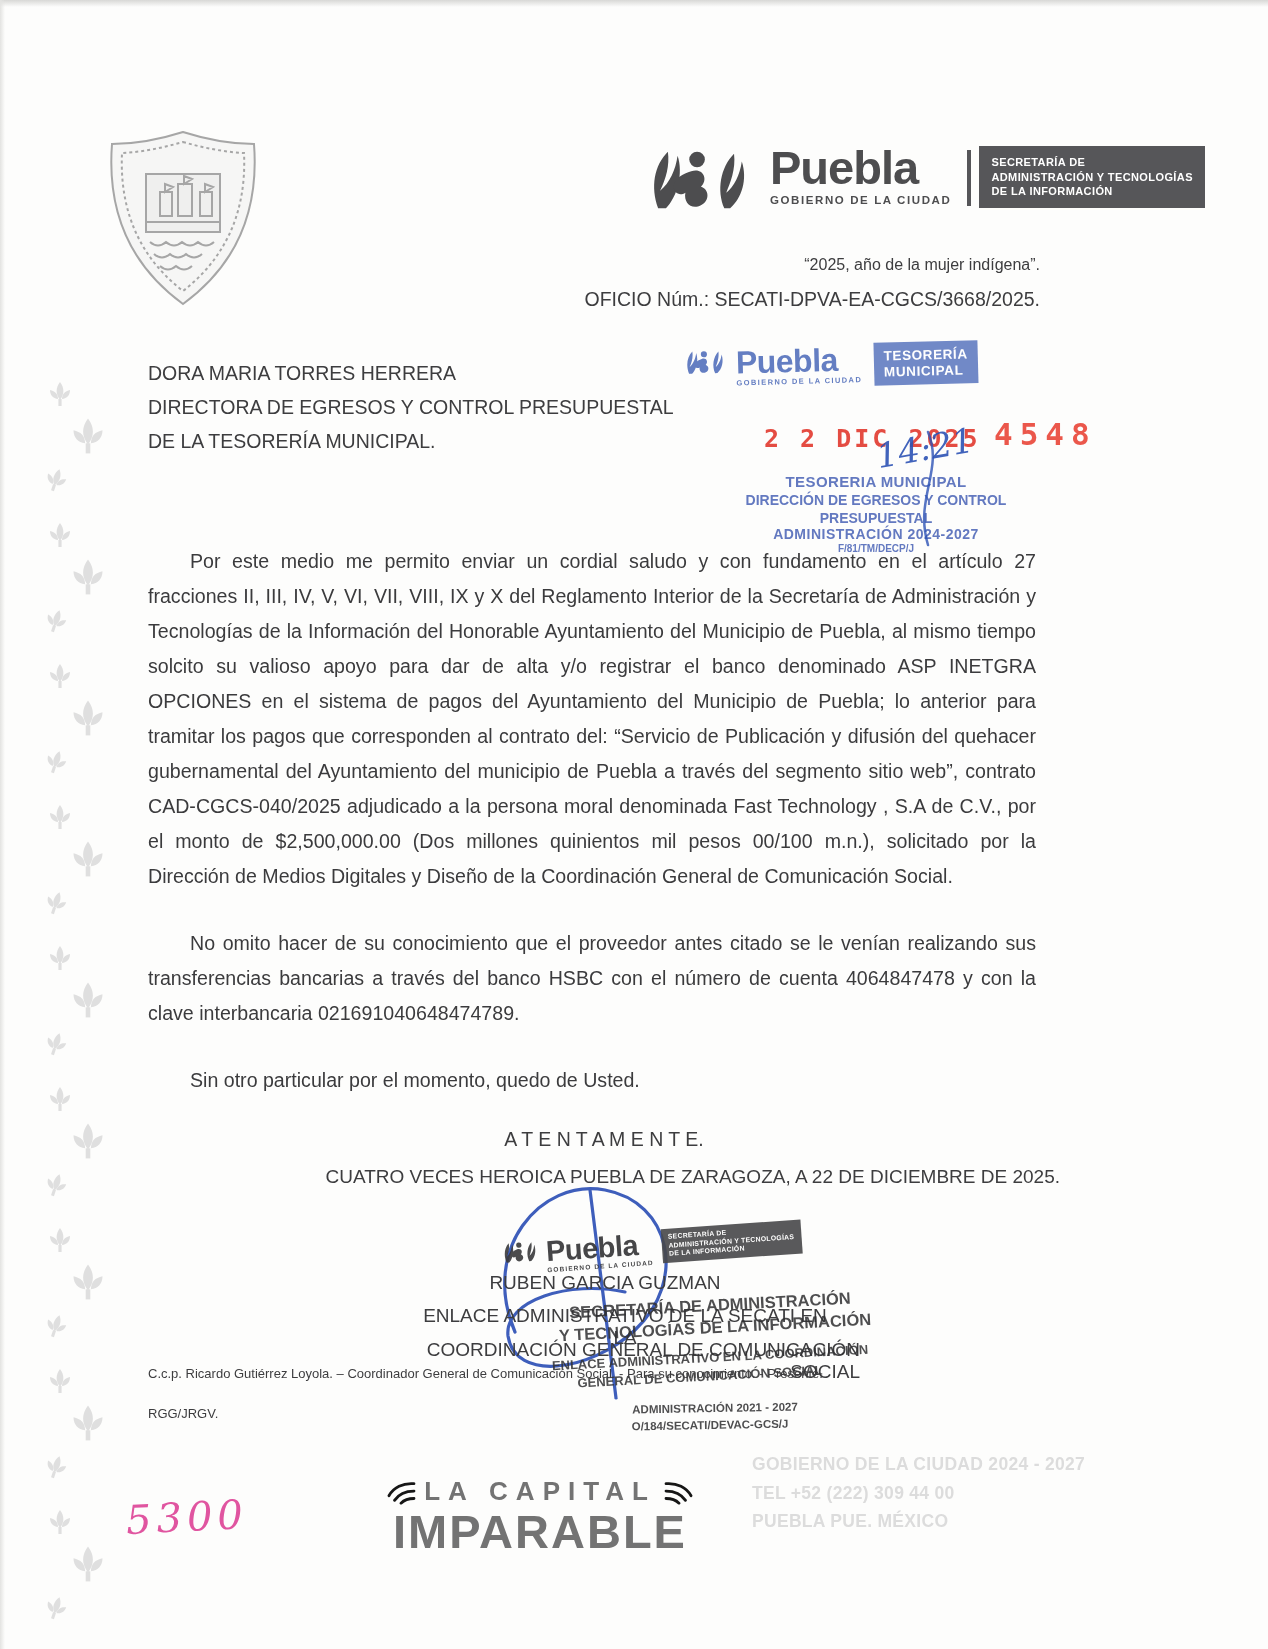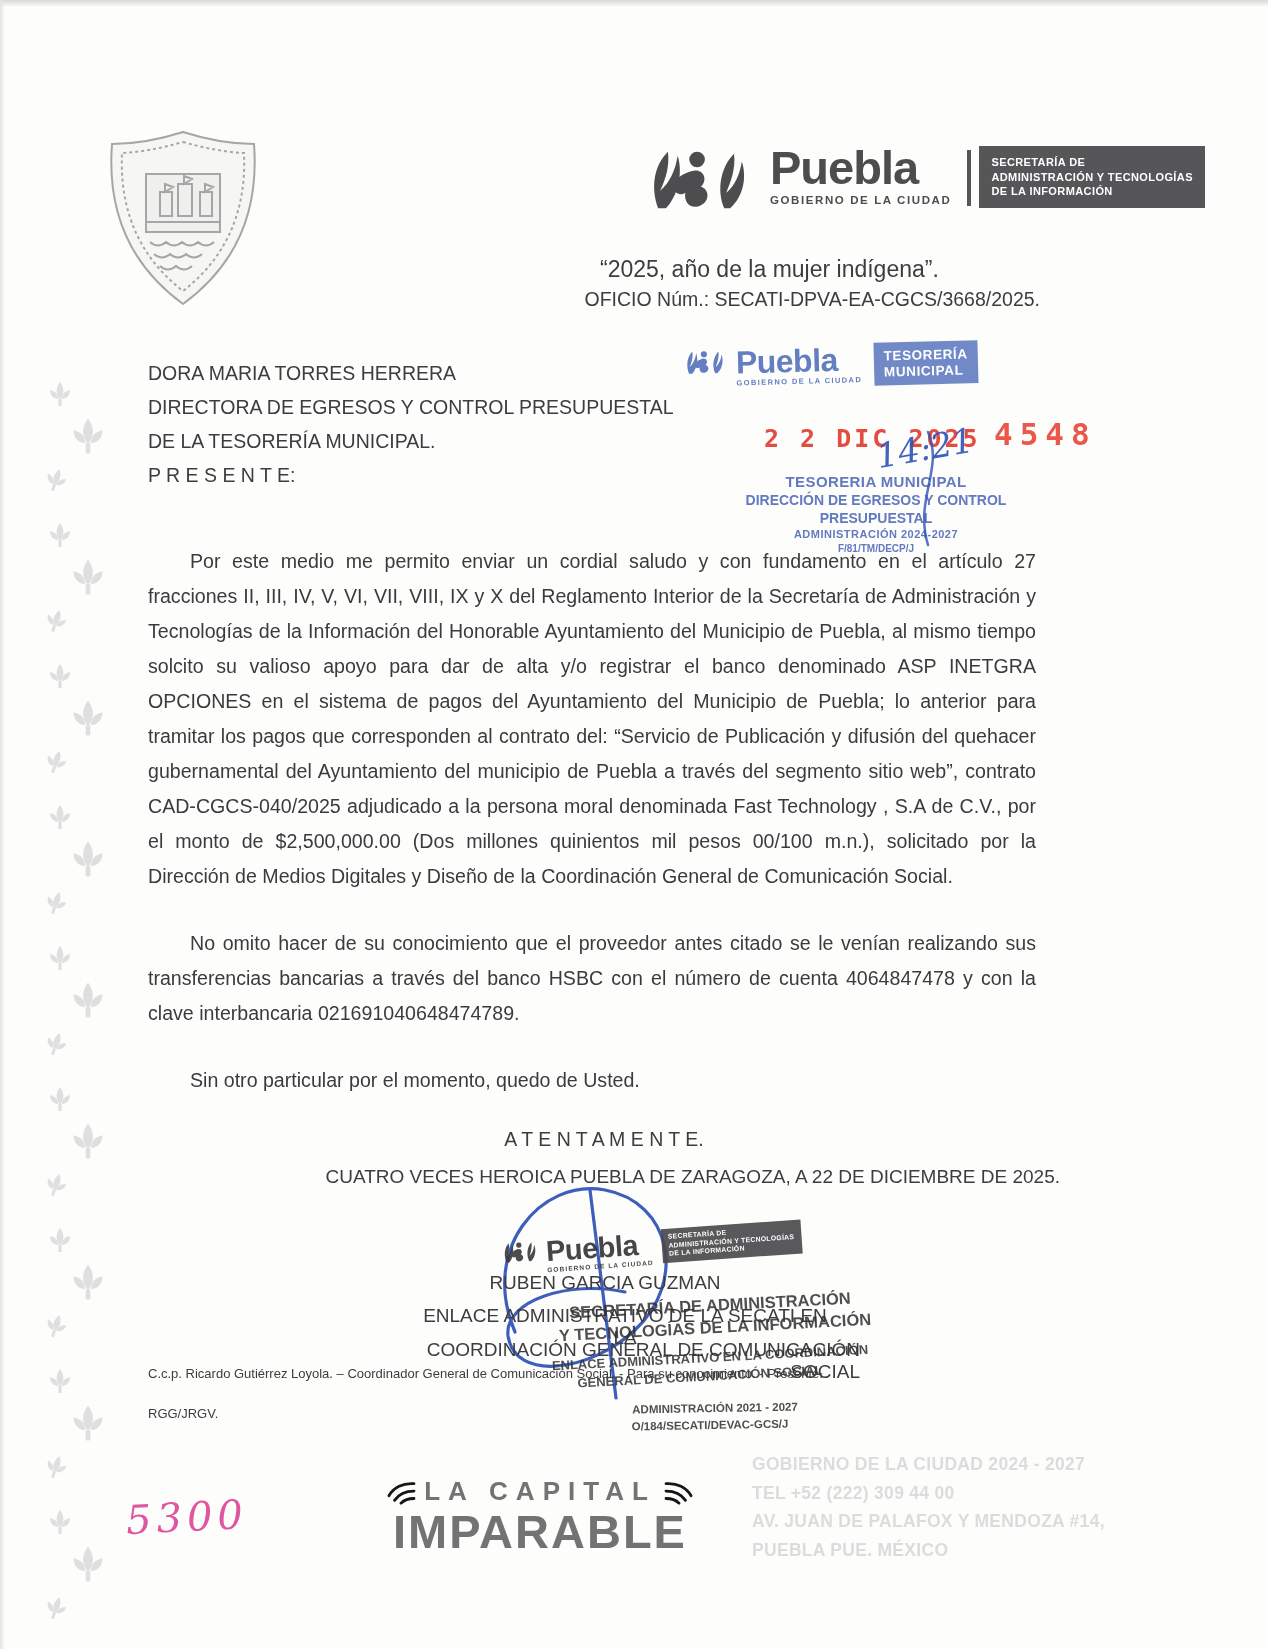--- a/index.html
+++ b/index.html
@@ -14,41 +14,41 @@
 
   
   .brand{left:640px;top:144px;display:flex;align-items:flex-start;}
   .brand .wordwrap{margin-left:12px;}
   .brand .wordmark{font-size:47px;font-weight:800;letter-spacing:-1px;color:#4d4d4f;line-height:48px;}
   .brand .tagline{font-size:11.5px;font-weight:700;letter-spacing:1.6px;color:#4d4d4f;text-align:right;margin-top:2px;}
   .brand .divider{width:4px;height:56px;background:#565659;margin:6px 8px 0 16px;}
   .brand .badge{background:#565659;color:#fff;padding:9px 12px;margin-top:2px;}
   .brand .badge div{font-size:11px;font-weight:700;line-height:14.5px;letter-spacing:.4px;}
 
-  .motto{left:600px;top:256px;width:440px;text-align:left;font-size:23px;}
+  .motto{left:600px;top:256px;width:440px;text-align:right;font-size:16px;}
   .oficio{left:520px;top:288px;width:520px;text-align:right;font-size:19.5px;}
 
   
   .addressee{left:148px;top:356px;font-size:19.5px;line-height:34px;}
 
   
   .rstamp{left:676px;top:340px;width:430px;height:225px;}
   .rstamp .logo-row{position:absolute;left:6px;top:4px;display:flex;align-items:flex-start;transform:rotate(-1.5deg);opacity:.85;}
   .rstamp .r-word{font-size:32px;font-weight:800;letter-spacing:-.5px;color:#4a68b8;line-height:32px;margin-left:8px;}
   .rstamp .r-tag{font-size:7.5px;font-weight:700;letter-spacing:1.4px;color:#4a68b8;text-align:right;margin-left:8px;}
   .rstamp .r-badge{background:rgba(74,104,184,.92);color:#fff;padding:6px 10px;margin-left:12px;}
   .rstamp .r-badge div{font-size:13.5px;font-weight:800;line-height:15.5px;letter-spacing:.6px;}
   .rstamp .r-date{position:absolute;left:88px;top:84px;color:#e2392e;font-family:"DejaVu Sans Mono",monospace;font-size:25px;font-weight:700;letter-spacing:3px;opacity:.9;}
   .rstamp .r-time{position:absolute;left:200px;top:88px;color:#2d53b5;font-family:"DejaVu Serif",serif;font-style:italic;font-size:34px;transform:rotate(-10deg);opacity:.9;}
   .rstamp .r-folio{position:absolute;left:318px;top:76px;color:#ea4a3d;font-family:"DejaVu Sans Mono",monospace;font-size:31px;font-weight:700;letter-spacing:7px;opacity:.92;}
   .rstamp .r-dept{position:absolute;left:0;top:132px;width:400px;text-align:center;color:#5b72bd;font-weight:700;opacity:.95;}
   .rstamp .d1{font-size:15px;line-height:19px;letter-spacing:.4px;}
   .rstamp .d2{font-size:14px;line-height:18px;}
   .rstamp .d3{font-size:14px;line-height:18px;}
-  .rstamp .d4{font-size:11px;line-height:15px;letter-spacing:.5px;}
+  .rstamp .d4{font-size:14px;line-height:15px;letter-spacing:.5px;}
   .rstamp .d5{font-size:10px;line-height:13px;}
   .rstamp svg.swoosh{position:absolute;left:0;top:0;}
 
   
   .body-text{left:148px;top:544px;width:888px;font-size:19.6px;line-height:35px;text-align:justify;color:#3b3b3d;}
   .body-text p{margin:0;text-indent:42px;}
   .body-text p + p{margin-top:32px;}
 
   .atentamente{left:148px;top:1128px;width:912px;text-align:center;font-size:19.5px;}
   .place-date{left:148px;top:1166px;width:912px;text-align:right;font-size:19px;}
@@ -150,21 +150,20 @@
     </div>
   </div>
 
   <div class="abs motto">“2025, año de la mujer indígena”.</div>
   <div class="abs oficio">OFICIO Núm.: SECATI-DPVA-EA-CGCS/3668/2025.</div>
 
   <div class="abs addressee">
     <div>DORA MARIA TORRES HERRERA</div>
     <div>DIRECTORA DE EGRESOS Y CONTROL PRESUPUESTAL</div>
     <div>DE LA TESORERÍA MUNICIPAL.</div>
-    <div>P R E S E N T E:</div>
   </div>
 
   <div class="abs rstamp">
     <div class="logo-row">
       <svg width="46" height="30" viewBox="0 0 120 74" fill="#4a68b8">
           <use href="#brand-icon"></use>
         </svg>
       <div>
         <div class="r-word">Puebla</div>
         <div class="r-tag">GOBIERNO DE LA CIUDAD</div>
@@ -251,18 +250,17 @@
           <path d="M30 21 C24 21 19 23 16 26"></path>
         </g>
       </svg>
     </div>
     <div class="cap-bottom">IMPARABLE</div>
   </div>
 
   <div class="abs contacts">
     <div>GOBIERNO DE LA CIUDAD 2024 - 2027</div>
     <div>TEL +52 (222) 309 44 00</div>
-    <div>AV. JUAN DE PALAFOX Y MENDOZA #14,</div>
     <div>PUEBLA PUE. MÉXICO</div>
   </div>
 
   <div class="abs pink-folio">5300</div>
 </div>
 
 </body></html>

